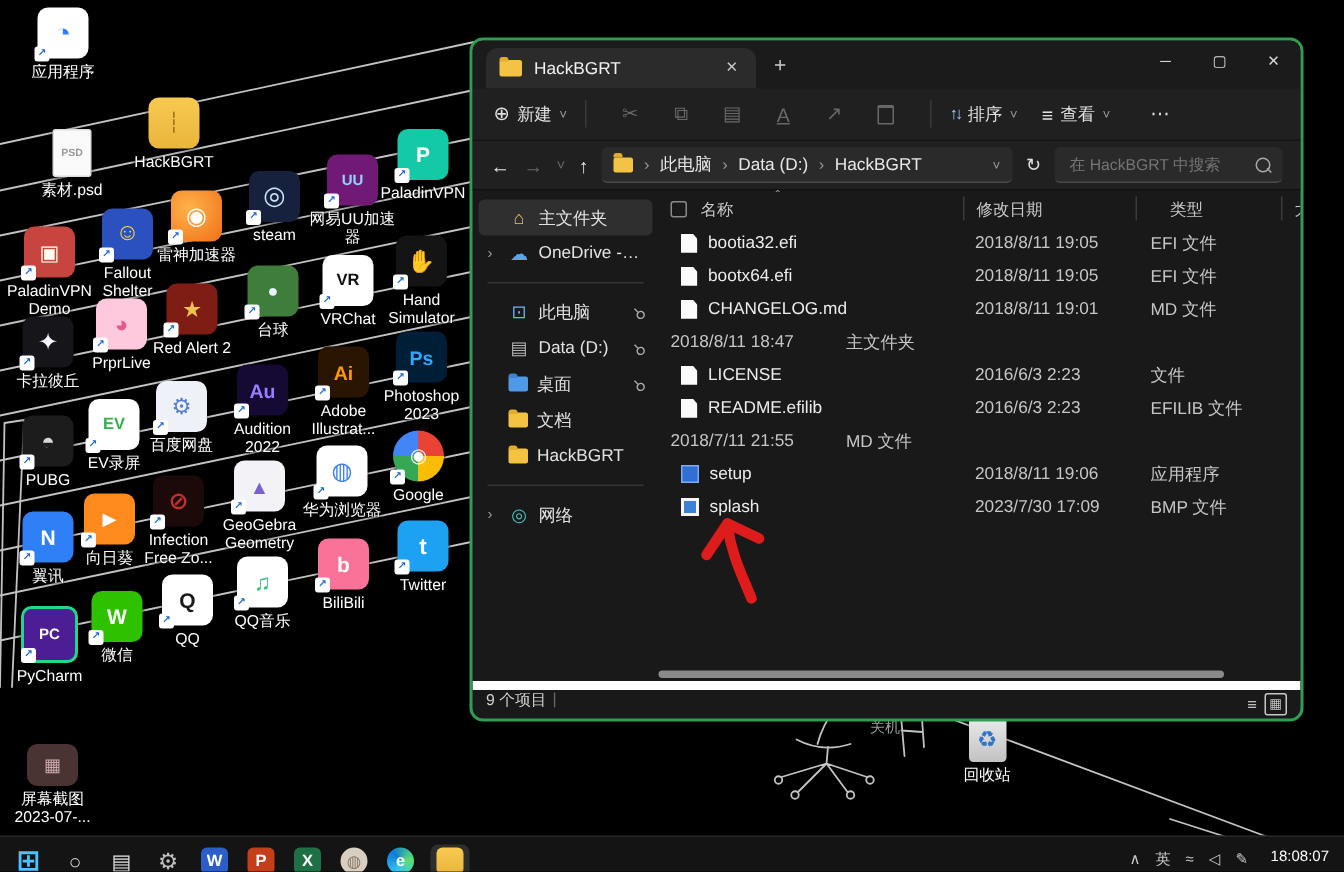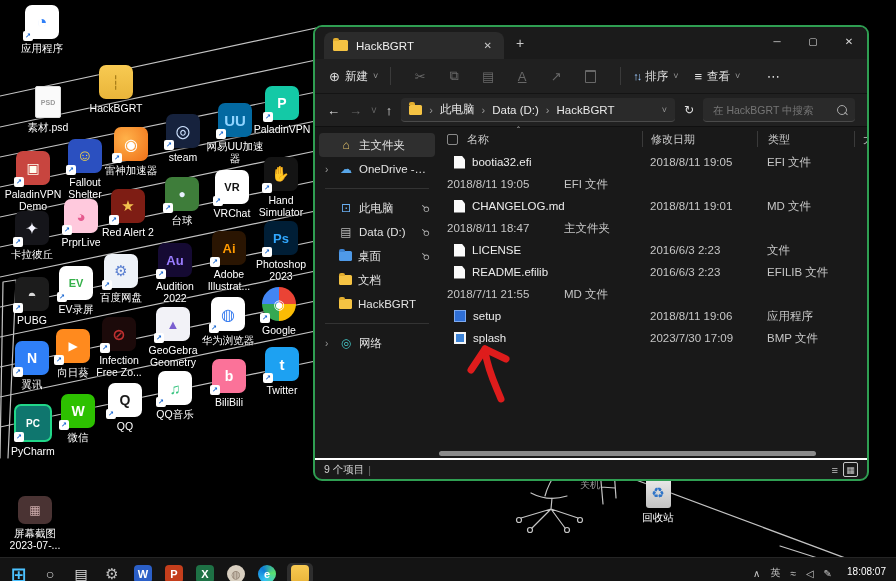--- a/index.html
+++ b/index.html
@@ -63,37 +63,37 @@
   .cfold{width:13px;height:10px;background:#f5c343;border-radius:1.5px;position:relative;flex:none}
   .cfold::before{content:"";position:absolute;top:-2.5px;left:0;width:6px;height:3px;background:#e2ad2e;border-radius:2px 2px 0 0}
   .cfold.blue{background:#4f9ae8}.cfold.blue::before{background:#3c83d2}
   .cfold.big{width:15px;height:11px}
   
   .fpane{flex:1;display:flex;flex-direction:column;min-width:0}
   .fhead{display:flex;height:24px;align-items:center;color:#c8c8c8;font-size:11px;flex:none;position:relative}
   .hc{box-sizing:border-box;height:16px;display:flex;align-items:center}
   .hc-name{flex:0 0 203px;padding-left:8px;gap:9px}
   .hc-date{flex:0 0 115px;border-left:1px solid #3a3a3a;padding-left:8px}
-  .hc-type{flex:0 0 97px;border-left:1px solid #3a3a3a;padding-left:10px}
+  .hc-type{flex:0 0 97px;border-left:1px solid #3a3a3a;padding-left:22px}
   .hc-size{flex:1;border-left:1px solid #3a3a3a;padding-left:8px;overflow:hidden;white-space:nowrap}
   .chk{width:9px;height:9px;border:1px solid #8a8a8a;border-radius:2px;flex:none}
   .sortup{position:absolute;top:-2px;left:78px;font-size:9px;color:#b0b0b0}
   .rows{flex:1;overflow:hidden}
   .frow{display:flex;height:22px;align-items:center;font-size:11.5px}
   .cell-name{flex:0 0 203px;display:flex;align-items:center;padding-left:15px;gap:7px;box-sizing:border-box;color:#ececec;white-space:nowrap;overflow:hidden}
   .cell-date{flex:0 0 115px;padding-left:8px;box-sizing:border-box;color:#c6c6c6}
   .cell-type{flex:0 0 97px;padding-left:10px;box-sizing:border-box;color:#c6c6c6}
   .fi{width:11px;height:13px;flex:none}
   .fi-doc{background:#fbfbfb;clip-path:polygon(0 0,70% 0,100% 30%,100% 100%,0 100%)}
   .fi-txt{background:repeating-linear-gradient(#f4f4f4 0 2px,#b9b9b9 2px 3px);clip-path:polygon(0 0,70% 0,100% 30%,100% 100%,0 100%)}
   .fi-app{width:12px;height:12px;background:#2f6fd6;border:1px solid #7fabef;box-sizing:border-box}
   .fi-img{width:12px;height:12px;background:#3b82d6;border:2px solid #f5f5f5;box-sizing:border-box}
   .hscroll{height:8px;flex:none;position:relative}
   .hthumb{position:absolute;left:0;top:1px;width:377px;height:5px;background:#8a8a8a;border-radius:3px}
-  .status{height:19px;flex:none;display:flex;align-items:center;padding:0 9px;font-size:10.5px;color:#cfcfcf;gap:4px;border-top:2px solid #ffffff}
+  .status{height:19px;flex:none;display:flex;padding:0 9px;font-size:10.5px;color:#cfcfcf;gap:4px;border-top:6px solid #ffffff}
   .st-sep{color:#6a6a6a}
   .st-icons{margin-left:auto;display:flex;gap:5px;align-items:center}
   .st-g{font-size:11px;color:#c0c0c0}
   .st-box{width:13px;height:13px;border:1px solid #c8c8c8;border-radius:2px;display:flex;align-items:center;
        justify-content:center;font-size:9px;color:#c0c0c0}
   
   #arrow{position:absolute;left:0;top:0;z-index:7;pointer-events:none}
   
   .taskbar{position:absolute;left:0;top:557px;width:896px;height:40px;background:#141414;border-top:1px solid #252525;z-index:10}
   .tb-apps{position:absolute;left:10px;top:5px;display:flex;gap:13px;align-items:center}
@@ -151,21 +151,21 @@
     </div>
   <div class="dlabel">HackBGRT</div>
 </div>
 <div class="dicon" style="left:250px;top:86px">
   <div class="dic sc" style="background:#14c9a6;color:#ffffff">
       <span>P</span>
     </div>
   <div class="dlabel">PaladinVPN</div>
 </div>
 <div class="dicon" style="left:203px;top:103px">
-  <div class="dic sc" style="background:#0369a1;color:#8fd4ff;font-size:15px">
+  <div class="dic sc" style="background:#701a75;color:#8fd4ff;font-size:10px">
       <span>UU</span>
     </div>
   <div class="dlabel">网易UU加速器</div>
 </div>
 <div class="dicon" style="left:151px;top:114px">
   <div class="dic sc" style="background:#16223d;color:#cfe3ff;font-size:17px">
       <span>◎</span>
     </div>
   <div class="dlabel">steam</div>
 </div>
@@ -319,21 +319,21 @@
     </div>
   <div class="dlabel">QQ</div>
 </div>
 <div class="dicon" style="left:46px;top:394px">
   <div class="dic sc" style="background:#2dc100;color:#ffffff;font-size:14px">
       <span>W</span>
     </div>
   <div class="dlabel">微信</div>
 </div>
 <div class="dicon" style="left:1px;top:404px">
-  <div class="dic sc" style="background:#0f766e;color:#ffffff;font-size:10px;border:2px solid #21d789">
+  <div class="dic sc" style="background:#4c1d95;color:#ffffff;font-size:10px;border:2px solid #21d789">
       <span>PC</span>
     </div>
   <div class="dlabel">PyCharm</div>
 </div>
 <div class="dicon" style="left:3px;top:496px">
   <div class="dic" style="background:#4a3333;color:#ccaaaa;width:34px;height:28px;font-size:12px">
       <span>▦</span>
     </div>
   <div class="dlabel">屏幕截图 2023-07-...</div>
 </div>
@@ -477,20 +477,24 @@
       <div class="rows">
         <div class="frow">
           <div class="cell-name">
               <span class="fi fi-doc"></span>
               <span>bootia32.efi</span>
             </div>
           <div class="cell-date">2018/8/11 19:05</div>
           <div class="cell-type">EFI 文件</div>
         </div>
         <div class="frow">
+          <div class="cell-name">
+              <span class="fi fi-doc"></span>
+              <span>bootx64.efi</span>
+            </div>
           <div class="cell-date">2018/8/11 19:05</div>
           <div class="cell-type">EFI 文件</div>
         </div>
         <div class="frow">
           <div class="cell-name">
               <span class="fi fi-doc"></span>
               <span>CHANGELOG.md</span>
             </div>
           <div class="cell-date">2018/8/11 19:01</div>
           <div class="cell-type">MD 文件</div>

